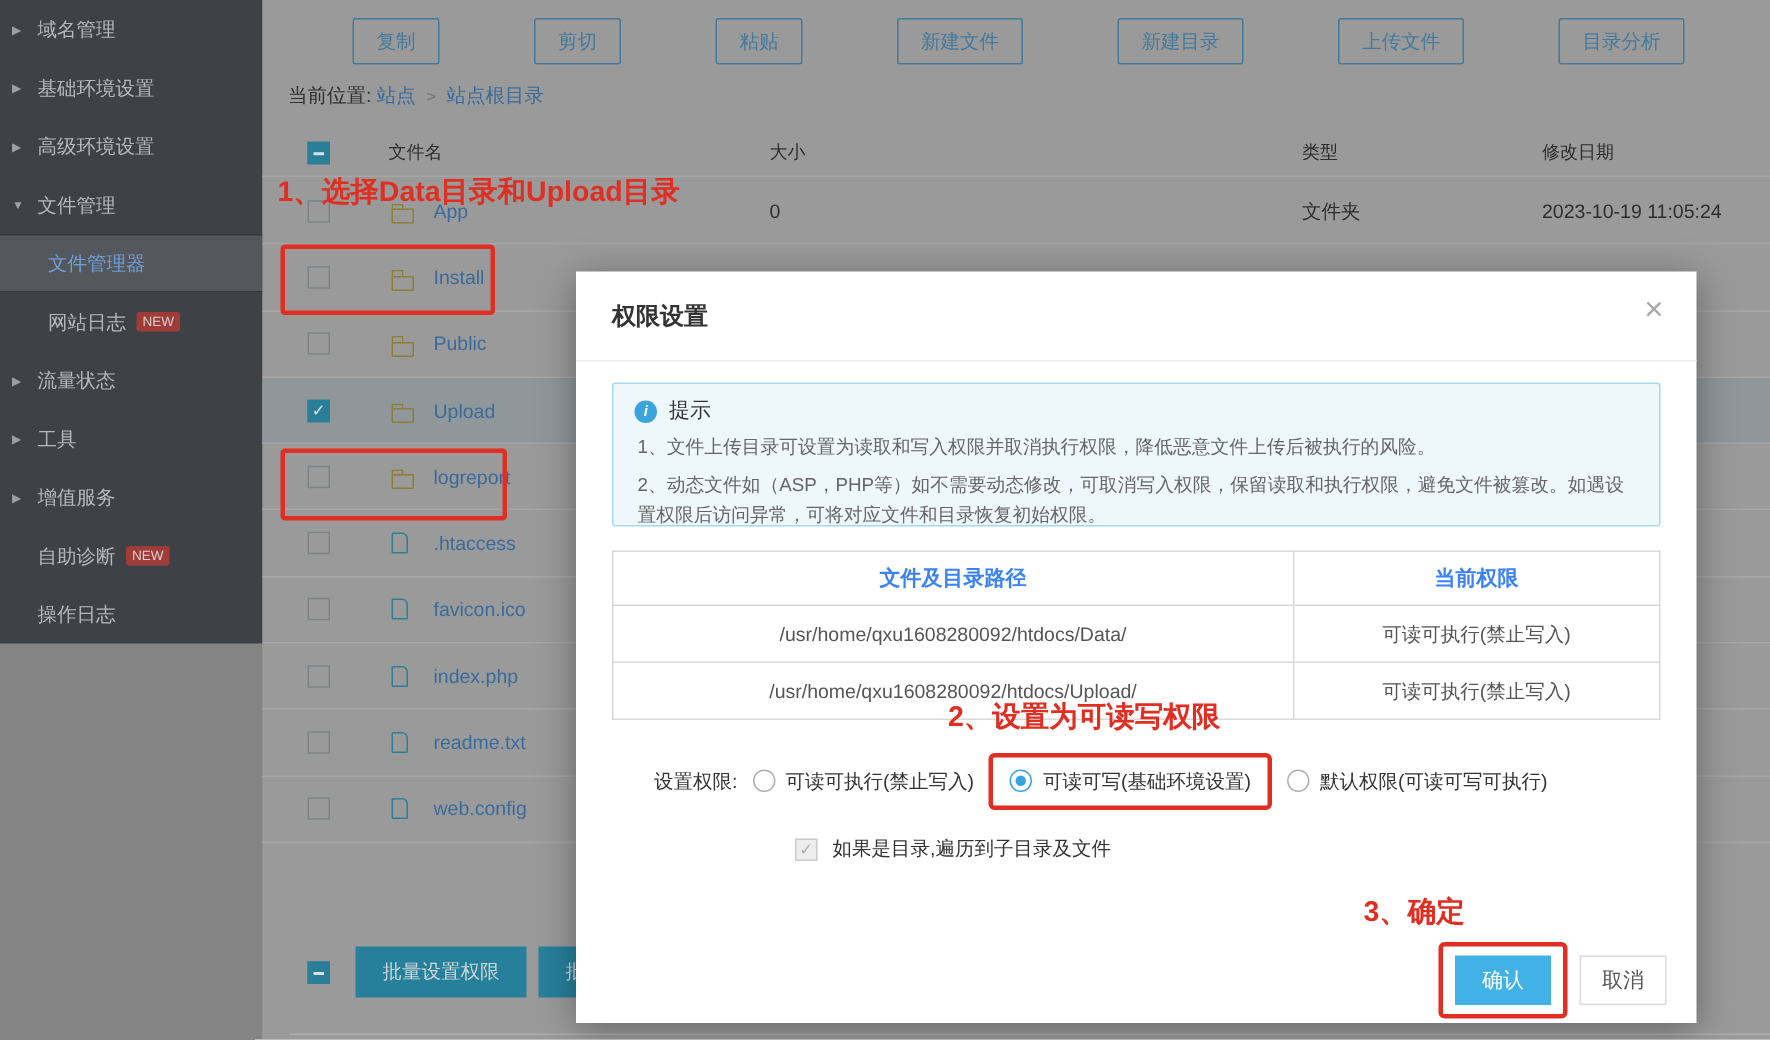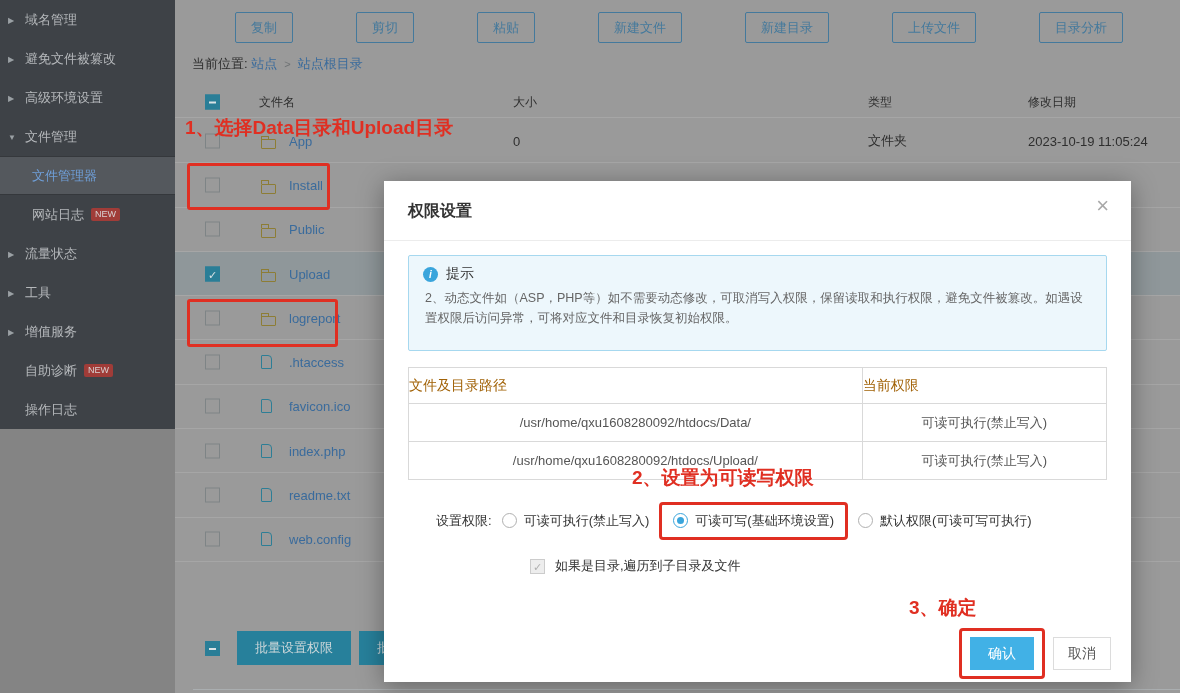--- a/index.html
+++ b/index.html
@@ -75,22 +75,22 @@
   .m-close { position:absolute; right:22px; top:14px; font-size:22px; color:#a8a8a8; cursor:pointer; line-height:1; }
   .m-divider { position:absolute; left:0; top:59px; width:100%; height:1px; background:#ececec; }
   .m-tip { position:absolute; left:24px; top:74px; width:699px; height:96px; background:var(--tip-bg,#edf7fc);
            border:1px solid var(--tip-border,#a6d8ef); border-radius:2px; padding:9px 14px; overflow:hidden; }
   .m-tip-head { display:flex; align-items:center; gap:8px; }
   .info-i { display:inline-block; width:15px; height:15px; border-radius:50%; background:var(--info,#3aa5dc);
             color:#fff; font-size:10px; font-style:italic; font-weight:bold; text-align:center; line-height:15px; }
   .m-tip-title { font-size:14px; color:#333; }
   .m-tip-line { font-size:12.5px; color:#666; line-height:20px; margin-top:5px; padding-left:2px; }
   .m-table { position:absolute; left:24px; top:186px; width:699px; border-collapse:collapse; table-layout:fixed; }
-  .m-table th { height:36px; border:1px solid var(--tbl-border,#d9d9d9); font-size:14px; color:#a16207;
-                font-weight:normal; text-align:left; }
+  .m-table th { height:36px; border:1px solid var(--tbl-border,#d9d9d9); font-size:14px; color:#3b82f6;
+                font-weight:bold; text-align:center; }
   .m-table td { height:38px; border:1px solid var(--tbl-border,#d9d9d9); font-size:13px; color:#555; text-align:center; }
   .m-table .c-path { width:65%; } .m-table .c-perm { width:35%; }
 
   .m-radios { position:absolute; left:52px; top:315px; height:49px; display:flex; align-items:center;
               gap:10px; font-size:13px; color:#333; }
   .m-radio { display:flex; align-items:center; gap:7px; cursor:pointer; }
   .radio { display:inline-block; width:15px; height:15px; border:1px solid #b0b0b0; border-radius:50%; background:#fff; }
   .radio.sel { border-color:var(--info,#3aa5dc); position:relative; }
   .radio.sel::after { content:""; position:absolute; left:3px; top:3px; width:7px; height:7px; border-radius:50%;
                       background:var(--info,#3aa5dc); }
@@ -122,21 +122,21 @@
 <div class="screen">
 
   <aside class="sidebar">
     <nav class="sb-menu" id="sb-menu">
         <div class="sb-item">
           <span class="sb-arrow">▶</span>
           <span class="sb-label">域名管理</span>
         </div>
         <div class="sb-item">
           <span class="sb-arrow">▶</span>
-          <span class="sb-label">避免文件被篡改</span>
+          <span class="sb-label">基础环境设置</span>
         </div>
         <div class="sb-item">
           <span class="sb-arrow">▶</span>
           <span class="sb-label">高级环境设置</span>
         </div>
         <div class="sb-item">
           <span class="sb-arrow">▼</span>
           <span class="sb-label">文件管理</span>
         </div>
         <div class="sb-item active child">
@@ -223,20 +223,21 @@
   <section class="modal">
     <h2 class="m-title">权限设置</h2>
     <span class="m-close">×</span>
     <div class="m-divider"></div>
 
     <div class="m-tip">
       <div class="m-tip-head">
         <span class="info-i">i</span>
         <span class="m-tip-title">提示</span>
       </div>
+      <div class="m-tip-line">1、文件上传目录可设置为读取和写入权限并取消执行权限，降低恶意文件上传后被执行的风险。</div>
       <div class="m-tip-line">2、动态文件如（ASP，PHP等）如不需要动态修改，可取消写入权限，保留读取和执行权限，避免文件被篡改。如遇设置权限后访问异常，可将对应文件和目录恢复初始权限。</div>
     </div>
 
     <table class="m-table">
       <thead>
           <tr id="pth">
             <th class="c-path">文件及目录路径</th>
             <th class="c-perm">当前权限</th>
           </tr>
         </thead>

